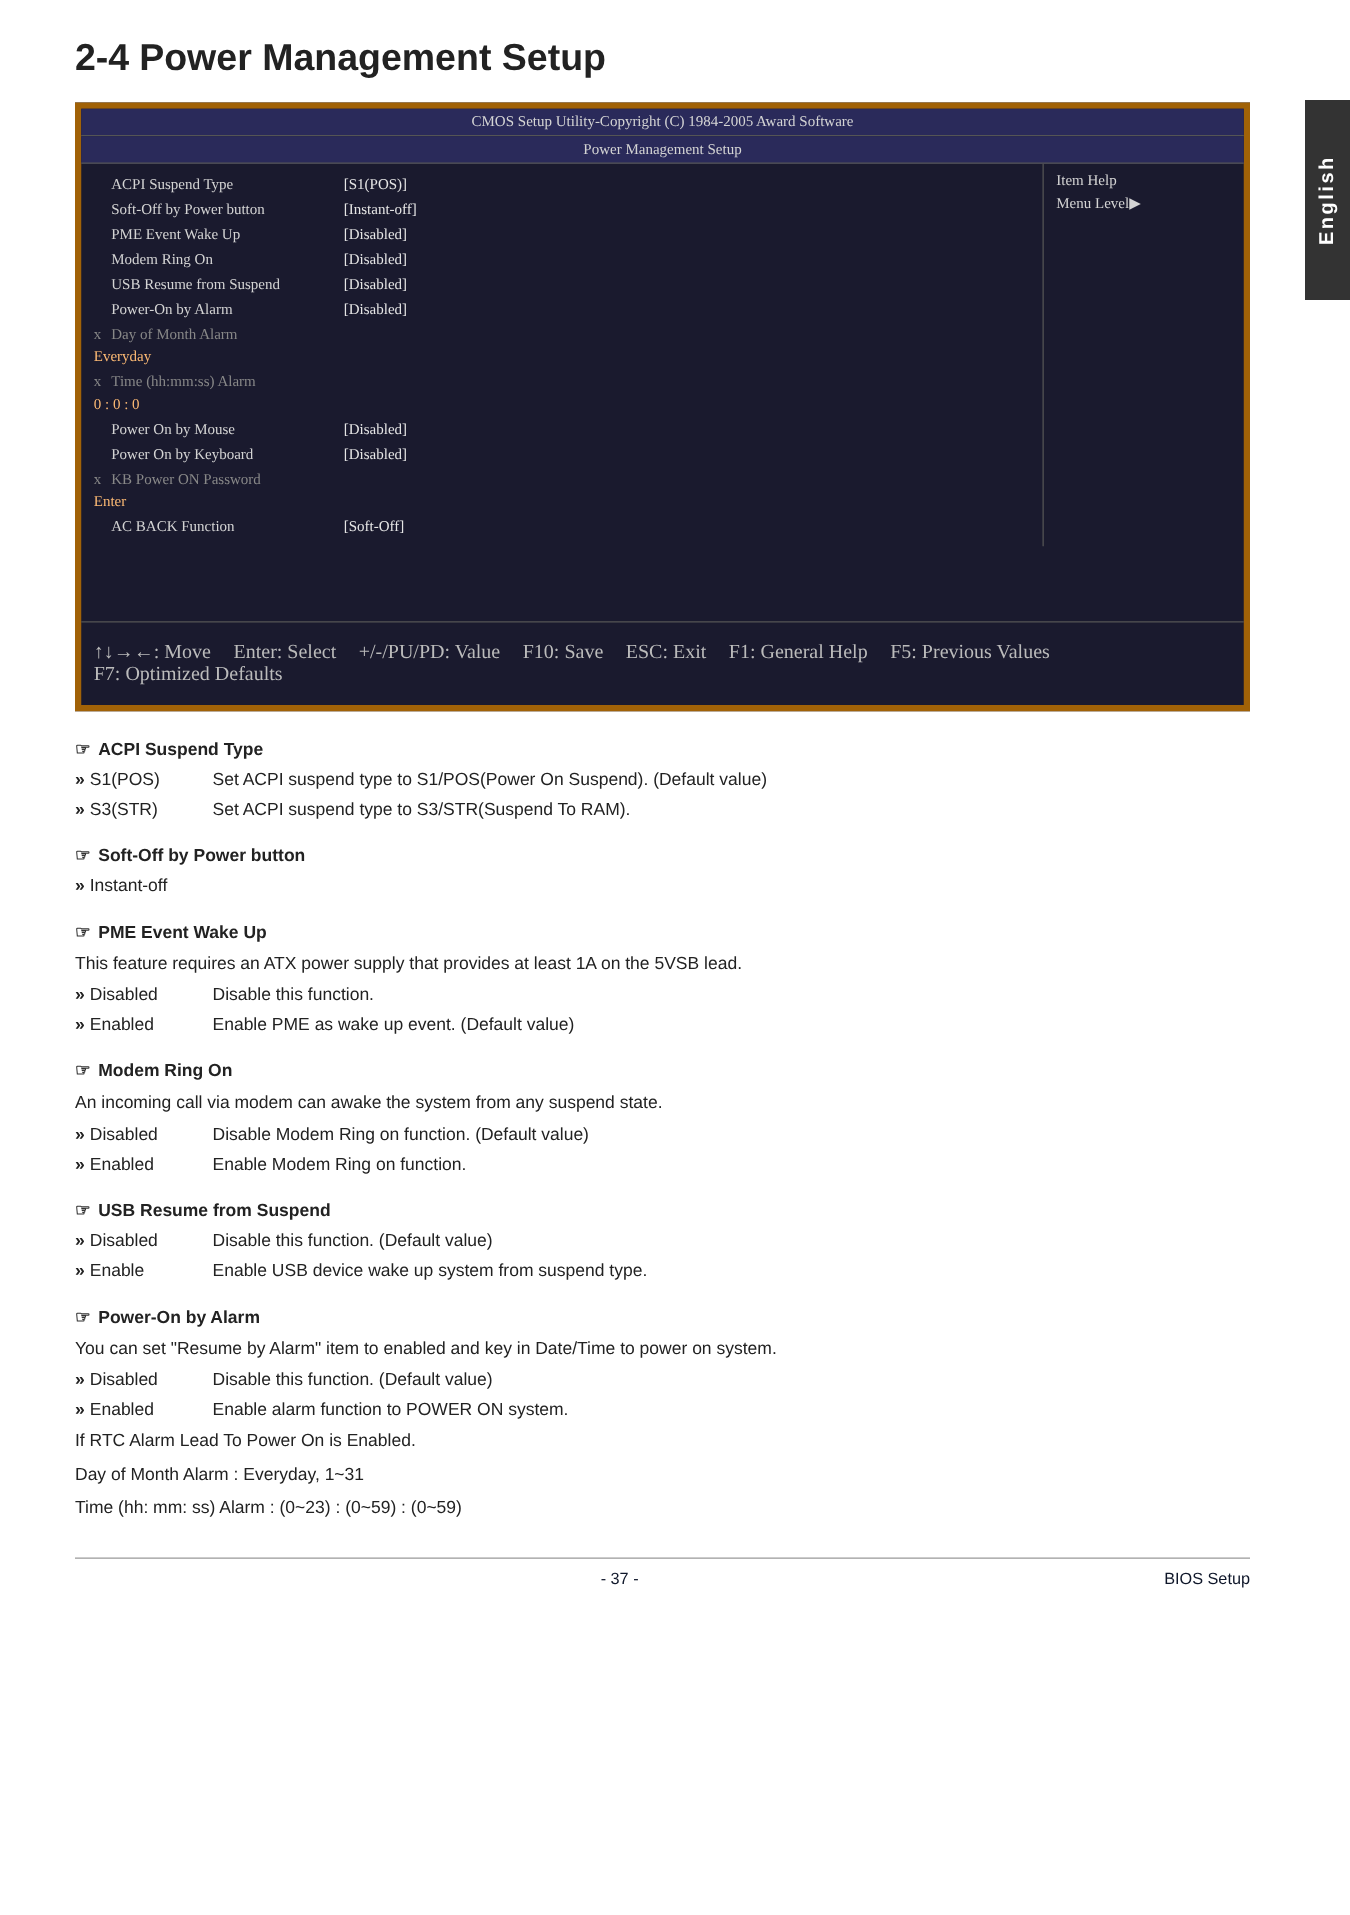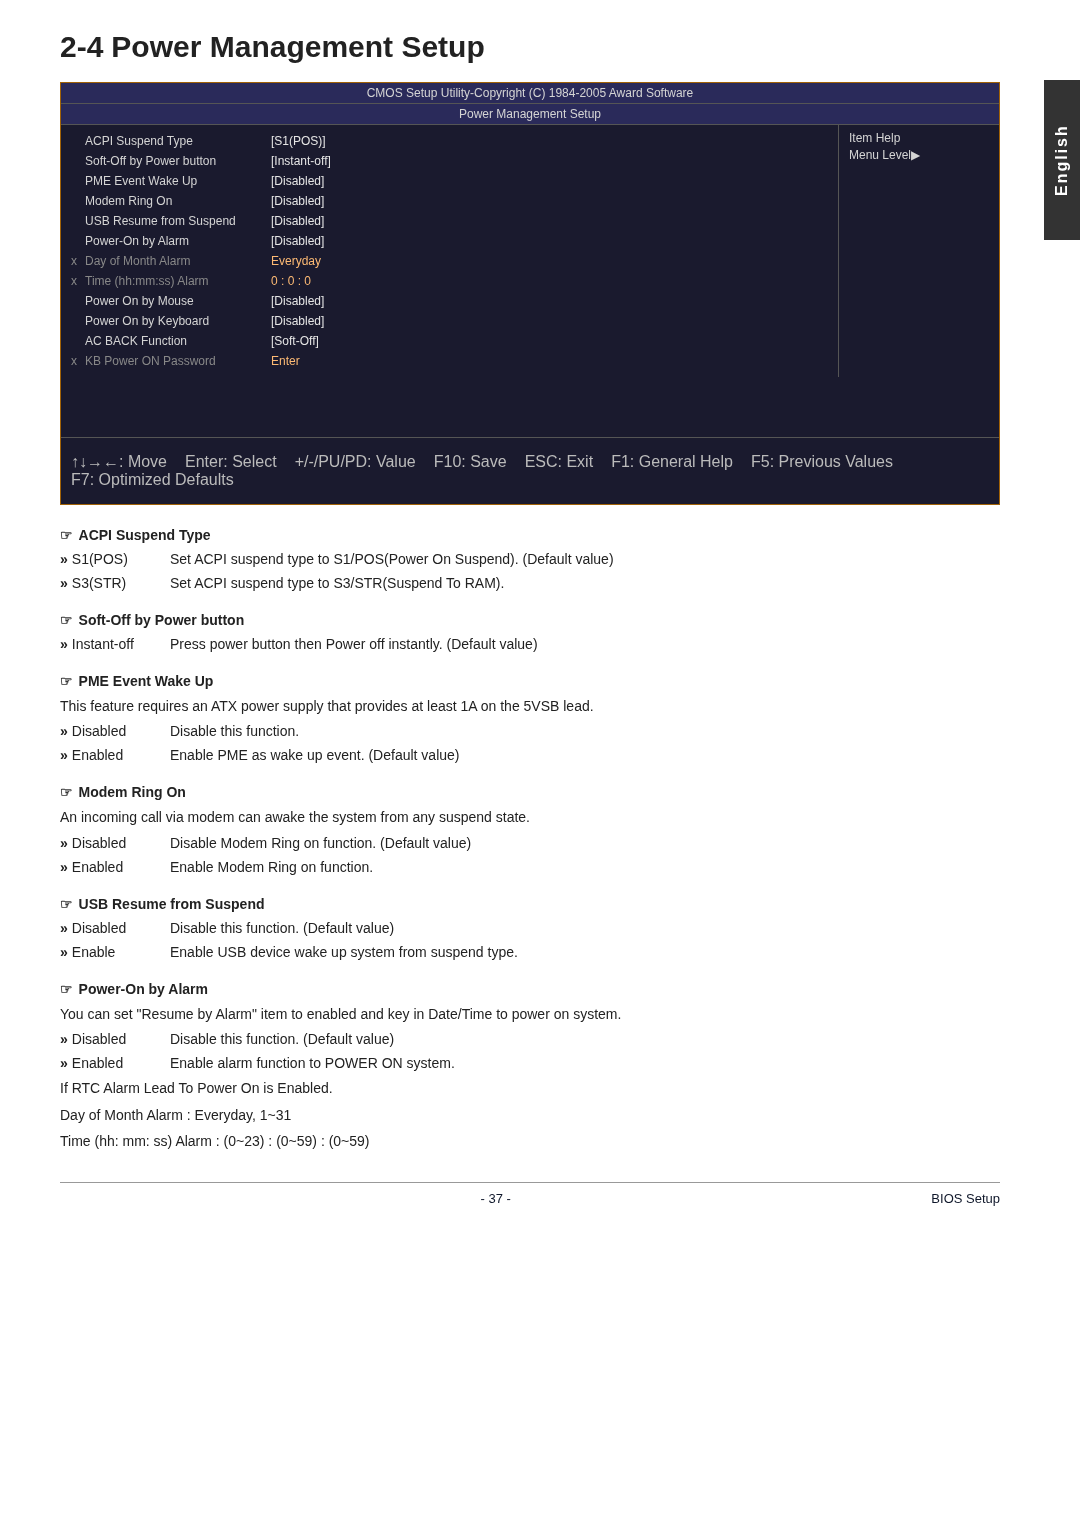--- a/index.html
+++ b/index.html
@@ -44,24 +44,24 @@
       font-size: 30px;
       font-weight: bold;
       margin-bottom: 18px;
     }
     .page-title span.section-num {
       margin-right: 8px;
     }
 
     
     .bios-box {
-      border: 1px solid #a16207;
+      border: 5px solid #a16207;
       background: #1a1a2e;
       color: #d4d4d4;
-      font-family: Liberation Sans, sans-serif;
+      font-family: Liberation Serif, serif;
       font-size: 12px;
       margin-bottom: 22px;
     }
     .bios-header {
       background: #2a2a5a;
       color: #d4d4d4;
       text-align: center;
       padding: 3px 0;
       font-size: 12px;
       border-bottom: 1px solid #555;
@@ -80,20 +80,21 @@
       padding: 6px 10px;
     }
     .bios-row {
       display: flex;
       align-items: baseline;
       padding: 1px 0;
       line-height: 1.5;
     }
     .bios-row.disabled-row {
       color: #888;
+      flex-direction: column;
     }
     .bios-label {
       min-width: 200px;
       padding-right: 6px;
     }
     .bios-label .x-prefix {
       display: inline-block;
       width: 14px;
       color: #888;
     }
@@ -233,27 +234,27 @@
             <span class="bios-value">0 : 0 : 0</span>
           </div>
           <div class="bios-row">
             <span class="bios-label"><span class="x-prefix"></span>Power On by Mouse</span>
             <span class="bios-value">[Disabled]</span>
           </div>
           <div class="bios-row">
             <span class="bios-label"><span class="x-prefix"></span>Power On by Keyboard</span>
             <span class="bios-value">[Disabled]</span>
           </div>
-          <div class="bios-row">
-            <span class="bios-label"><span class="x-prefix"></span>AC BACK Function</span>
-            <span class="bios-value">[Soft-Off]</span>
-          </div>
           <div class="bios-row disabled-row">
             <span class="bios-label"><span class="x-prefix">x</span>KB Power ON Password</span>
             <span class="bios-value">Enter</span>
+          </div>
+          <div class="bios-row">
+            <span class="bios-label"><span class="x-prefix"></span>AC BACK Function</span>
+            <span class="bios-value">[Soft-Off]</span>
           </div>
         </div>
       <div class="bios-right">
         <div class="bios-item-help">
           <div>Item Help</div>
           <div>Menu Level▶</div>
         </div>
       </div>
     </div>
     <div class="bios-spacer"></div>
@@ -282,21 +283,20 @@
       <span class="bullet-label">S3(STR)</span>
       <span class="bullet-desc">Set ACPI suspend type to S3/STR(Suspend To RAM).</span>
     </div>
         </div>
       </div>
       <div class="section">
         <div class="section-heading">Soft-Off by Power button</div>
         <div class="section-body">
           <div class="bullet-item">
       <span class="bullet-label">Instant-off</span>
-      <span class="bullet-desc">Press power button then Power off instantly. (Default value)</span>
     </div>
         </div>
       </div>
       <div class="section">
         <div class="section-heading">PME Event Wake Up</div>
         <div class="section-body">
           <div class="section-note">This feature requires an ATX power supply that provides at least 1A on the 5VSB lead.</div>
           <div class="bullet-item">
       <span class="bullet-label">Disabled</span>
       <span class="bullet-desc">Disable this function.</span>

